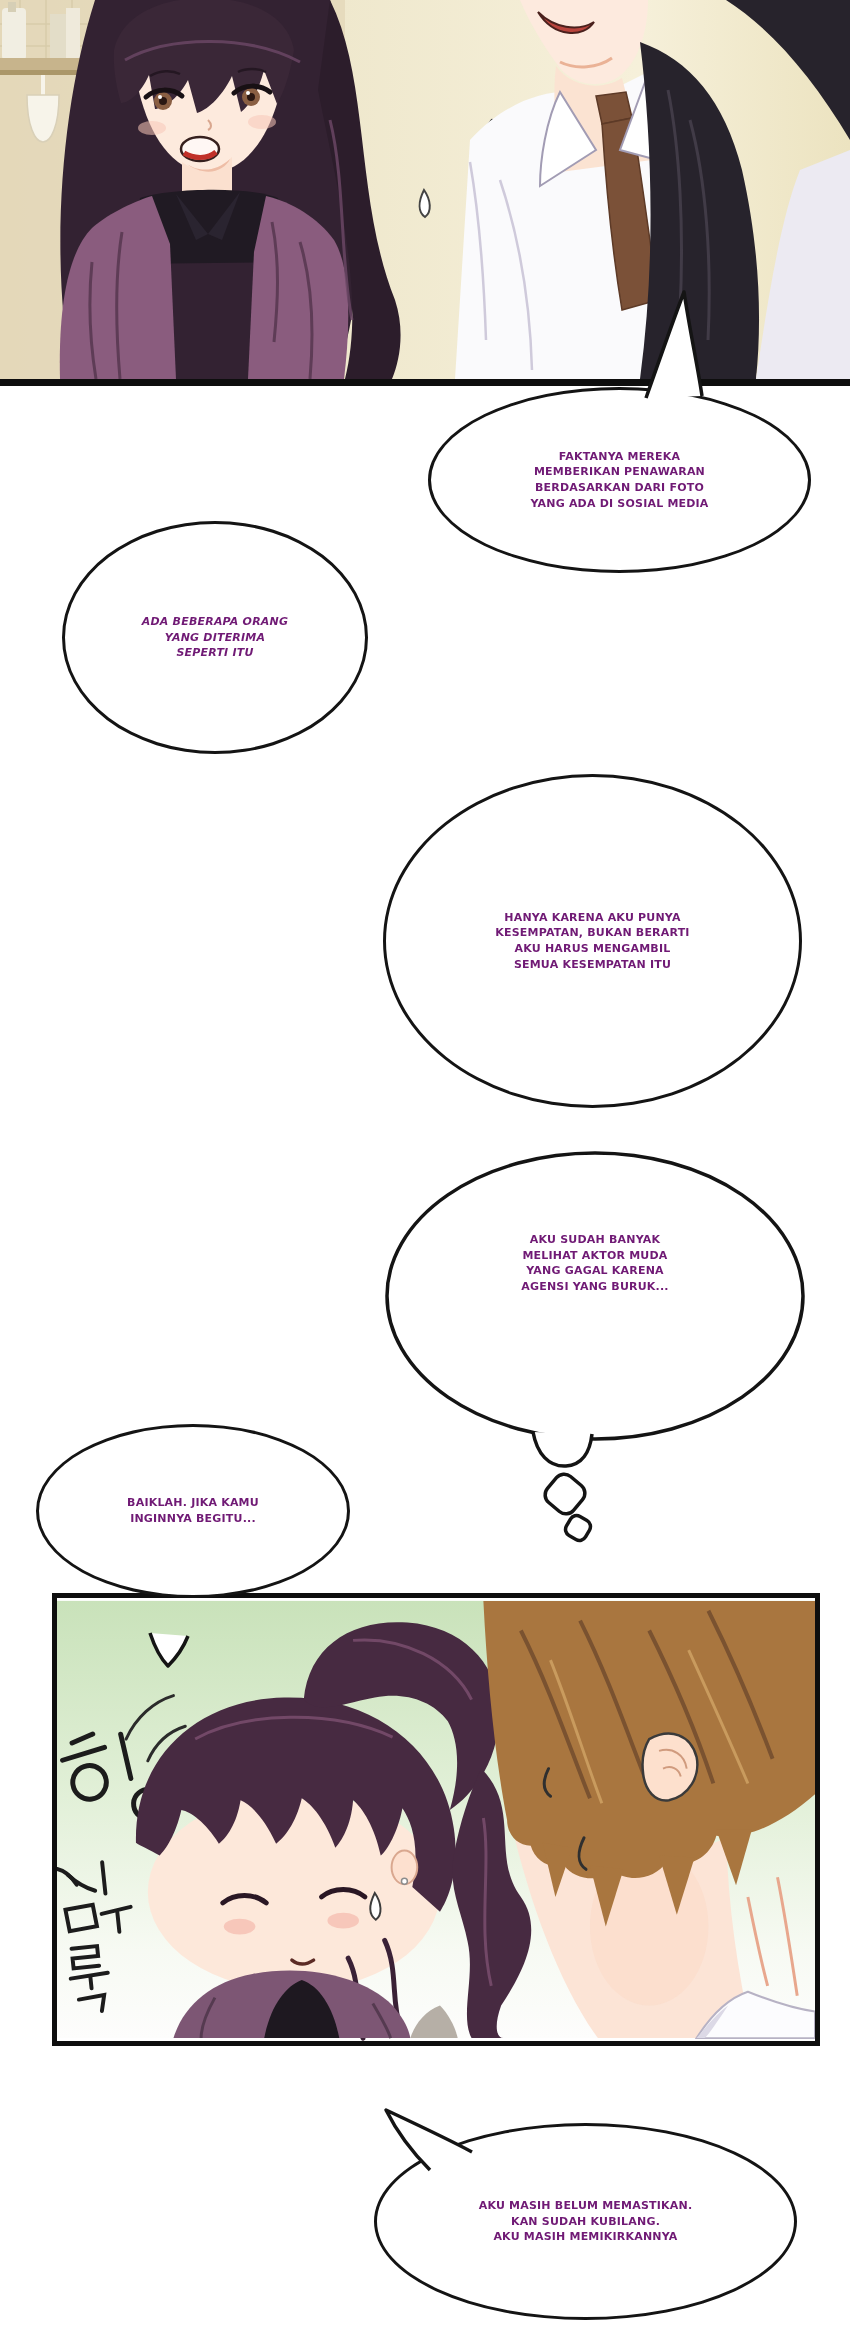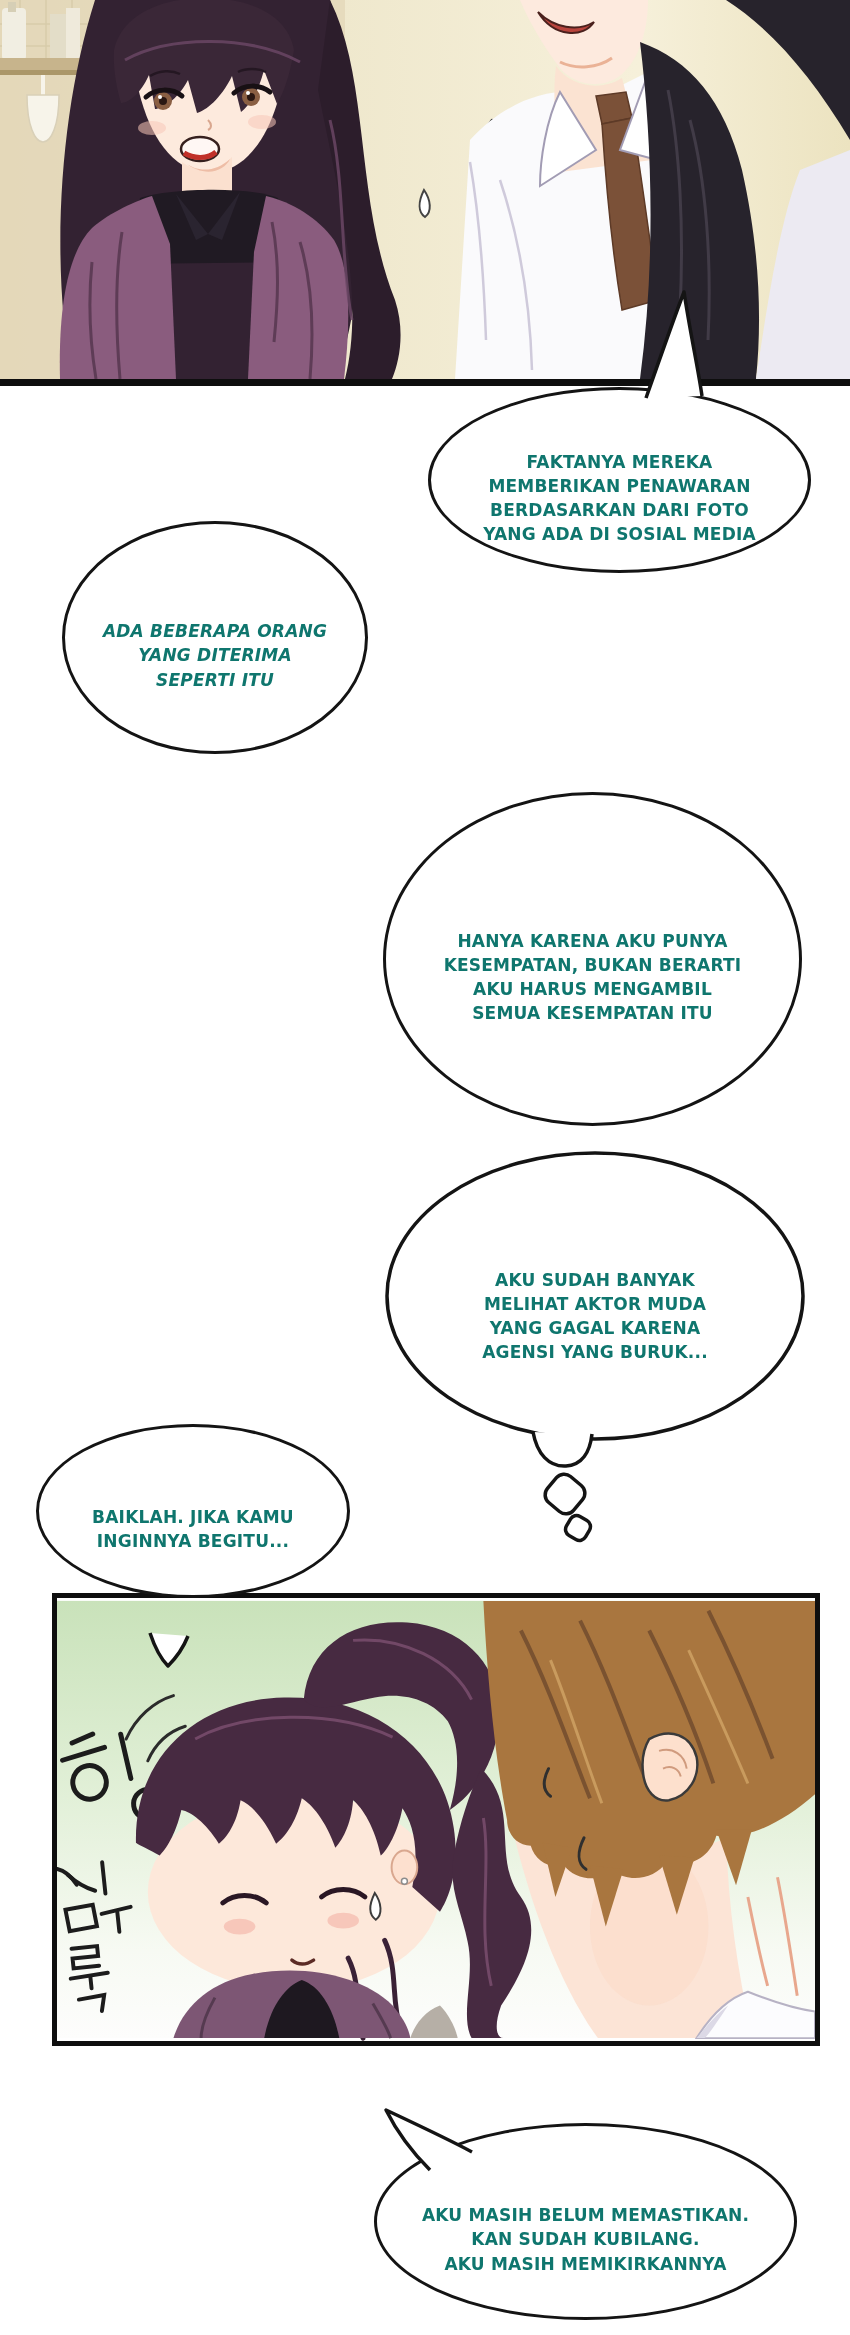--- a/index.html
+++ b/index.html
@@ -5,28 +5,28 @@
   html,body{margin:0;padding:0;background:#ffffff;}
   #page{position:relative;width:850px;height:2335px;background:#ffffff;overflow:hidden;
         font-family:"DejaVu Sans",sans-serif;}
   .panel{position:absolute;box-sizing:border-box;z-index:1;}
   #panel-top{left:0;top:0;width:850px;height:386px;border-bottom:7px solid #0e0e0e;}
   #panel-bottom{left:52px;top:1593px;width:768px;height:453px;border:5px solid #0e0e0e;}
   .panel svg{display:block;width:100%;height:100%;}
   .bubble{position:absolute;z-index:5;background:#ffffff;border:3.5px solid #141414;
           border-radius:50%;display:flex;align-items:center;justify-content:center;
           text-align:center;}
-  .bubble-text{font-weight:bold;font-size:17px;line-height:1.42;color:#0f766e;
-               letter-spacing:.2px;white-space:pre-line;margin-top:36px;}
+  .bubble-text{font-weight:bold;font-size:11px;line-height:1.42;color:#701a75;
+               letter-spacing:.2px;white-space:pre-line;}
   .thought .bubble-text{}
   .tail{position:absolute;z-index:6;}
   .tail svg{display:block;}
   #bubble1{left:428px;top:387px;width:377px;height:180px;}
   #bubble2{left:62px;top:521px;width:300px;height:227px;font-style:italic;}
-  #bubble3{left:383px;top:792px;width:413px;height:328px;}
+  #bubble3{left:383px;top:774px;width:413px;height:328px;}
   #bubble4-wrap{position:absolute;left:383px;top:1150px;width:424px;height:400px;z-index:5;}
   #bubble4-text{position:absolute;left:52px;top:82px;width:320px;text-align:center;}
   #bubble5{left:36px;top:1424px;width:308px;height:168px;}
   #bubble6{left:374px;top:2123px;width:417px;height:191px;}
   #tail1{left:638px;top:286px;}
   #tail5{left:140px;top:1630px;}
   #tail6{left:372px;top:2098px;}
 </style>
 </head>
 <body>

